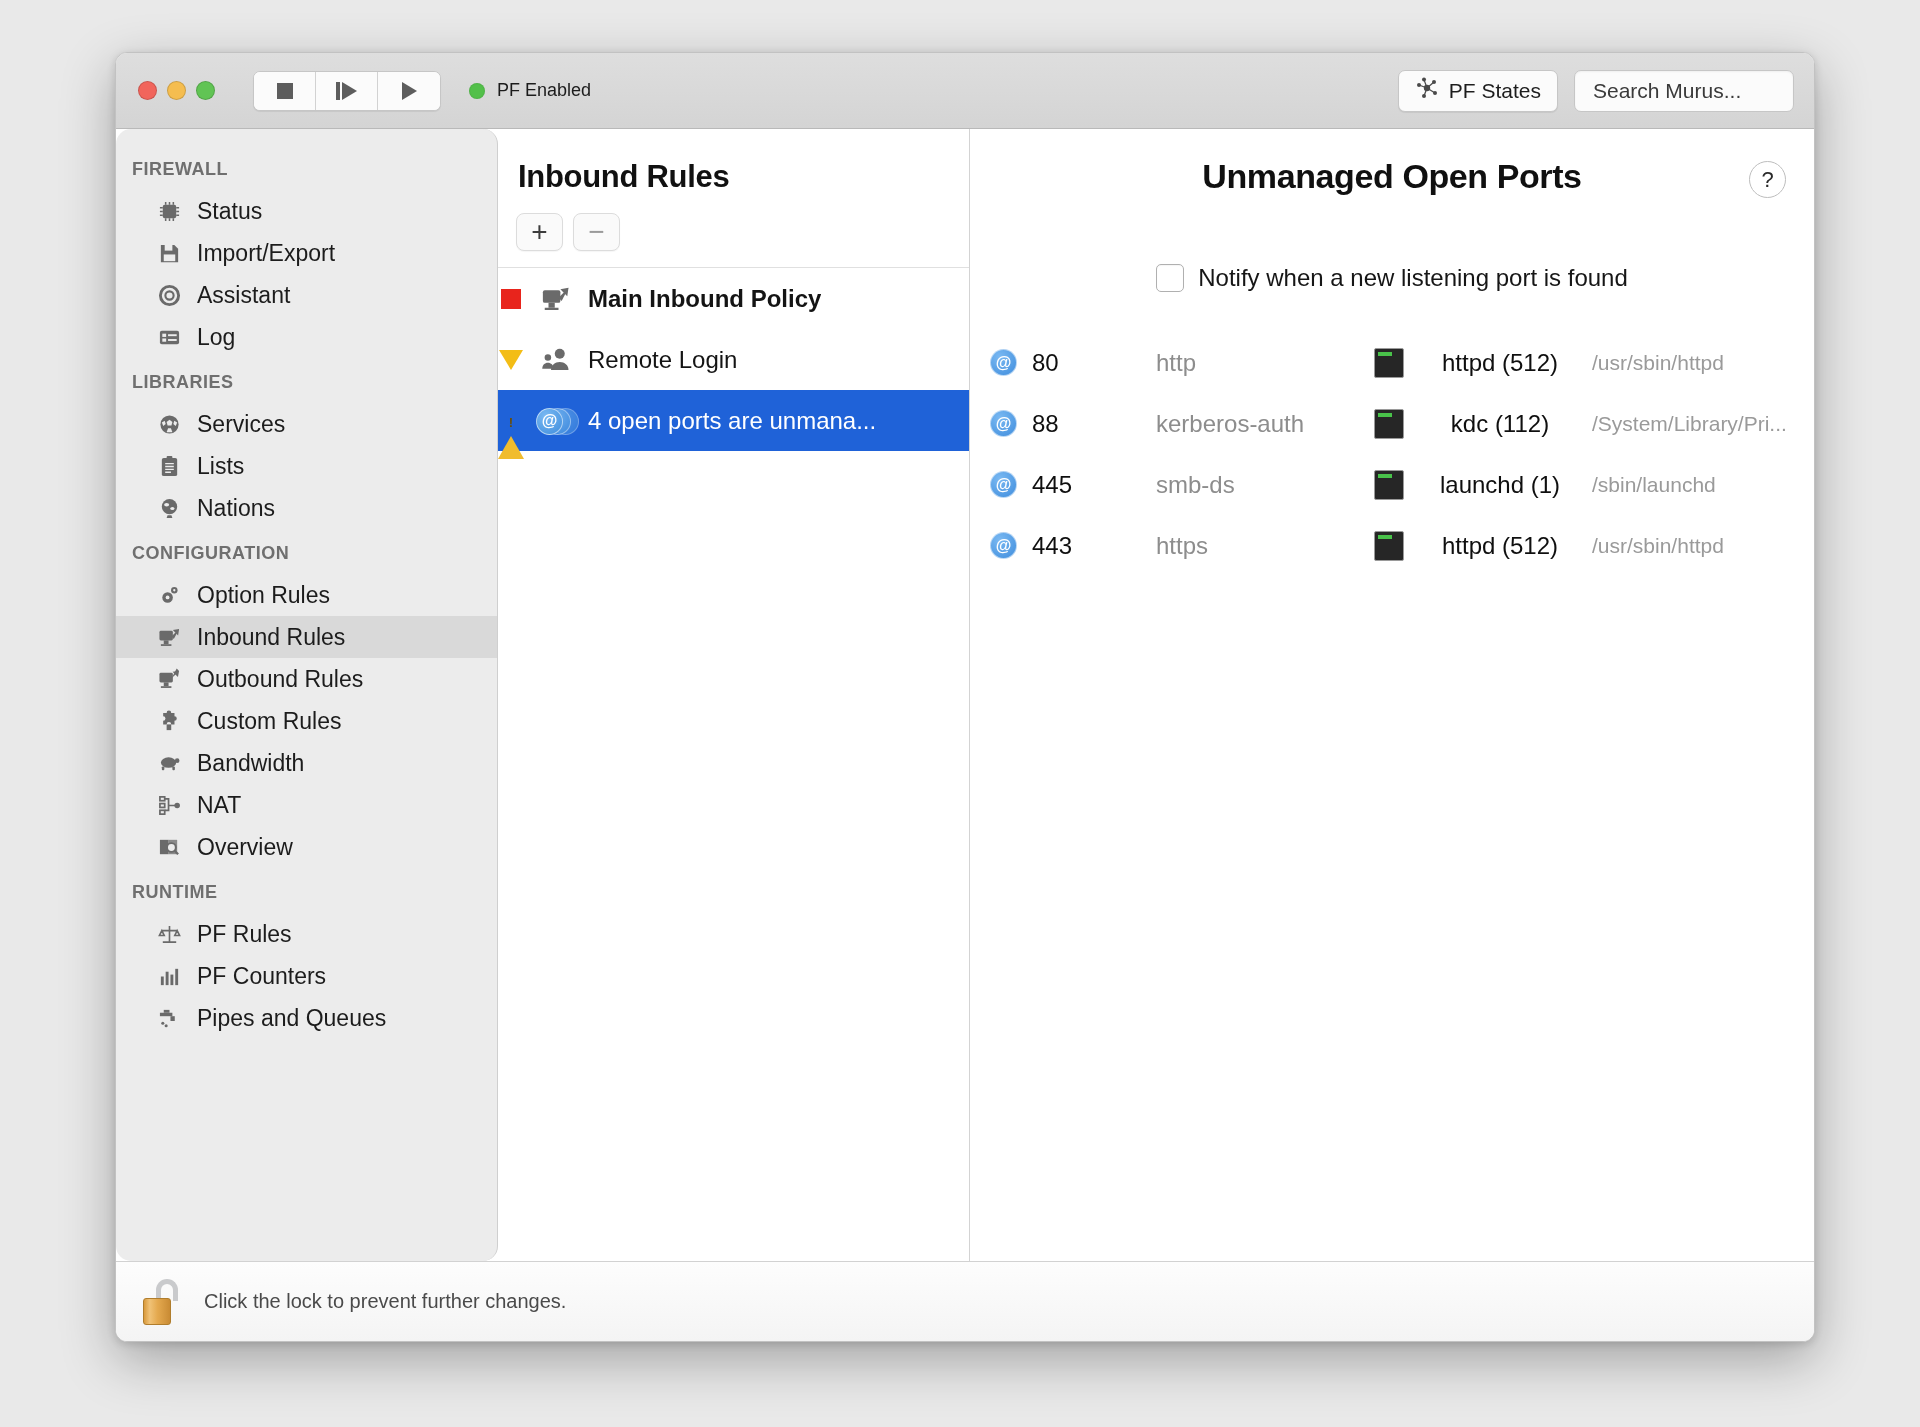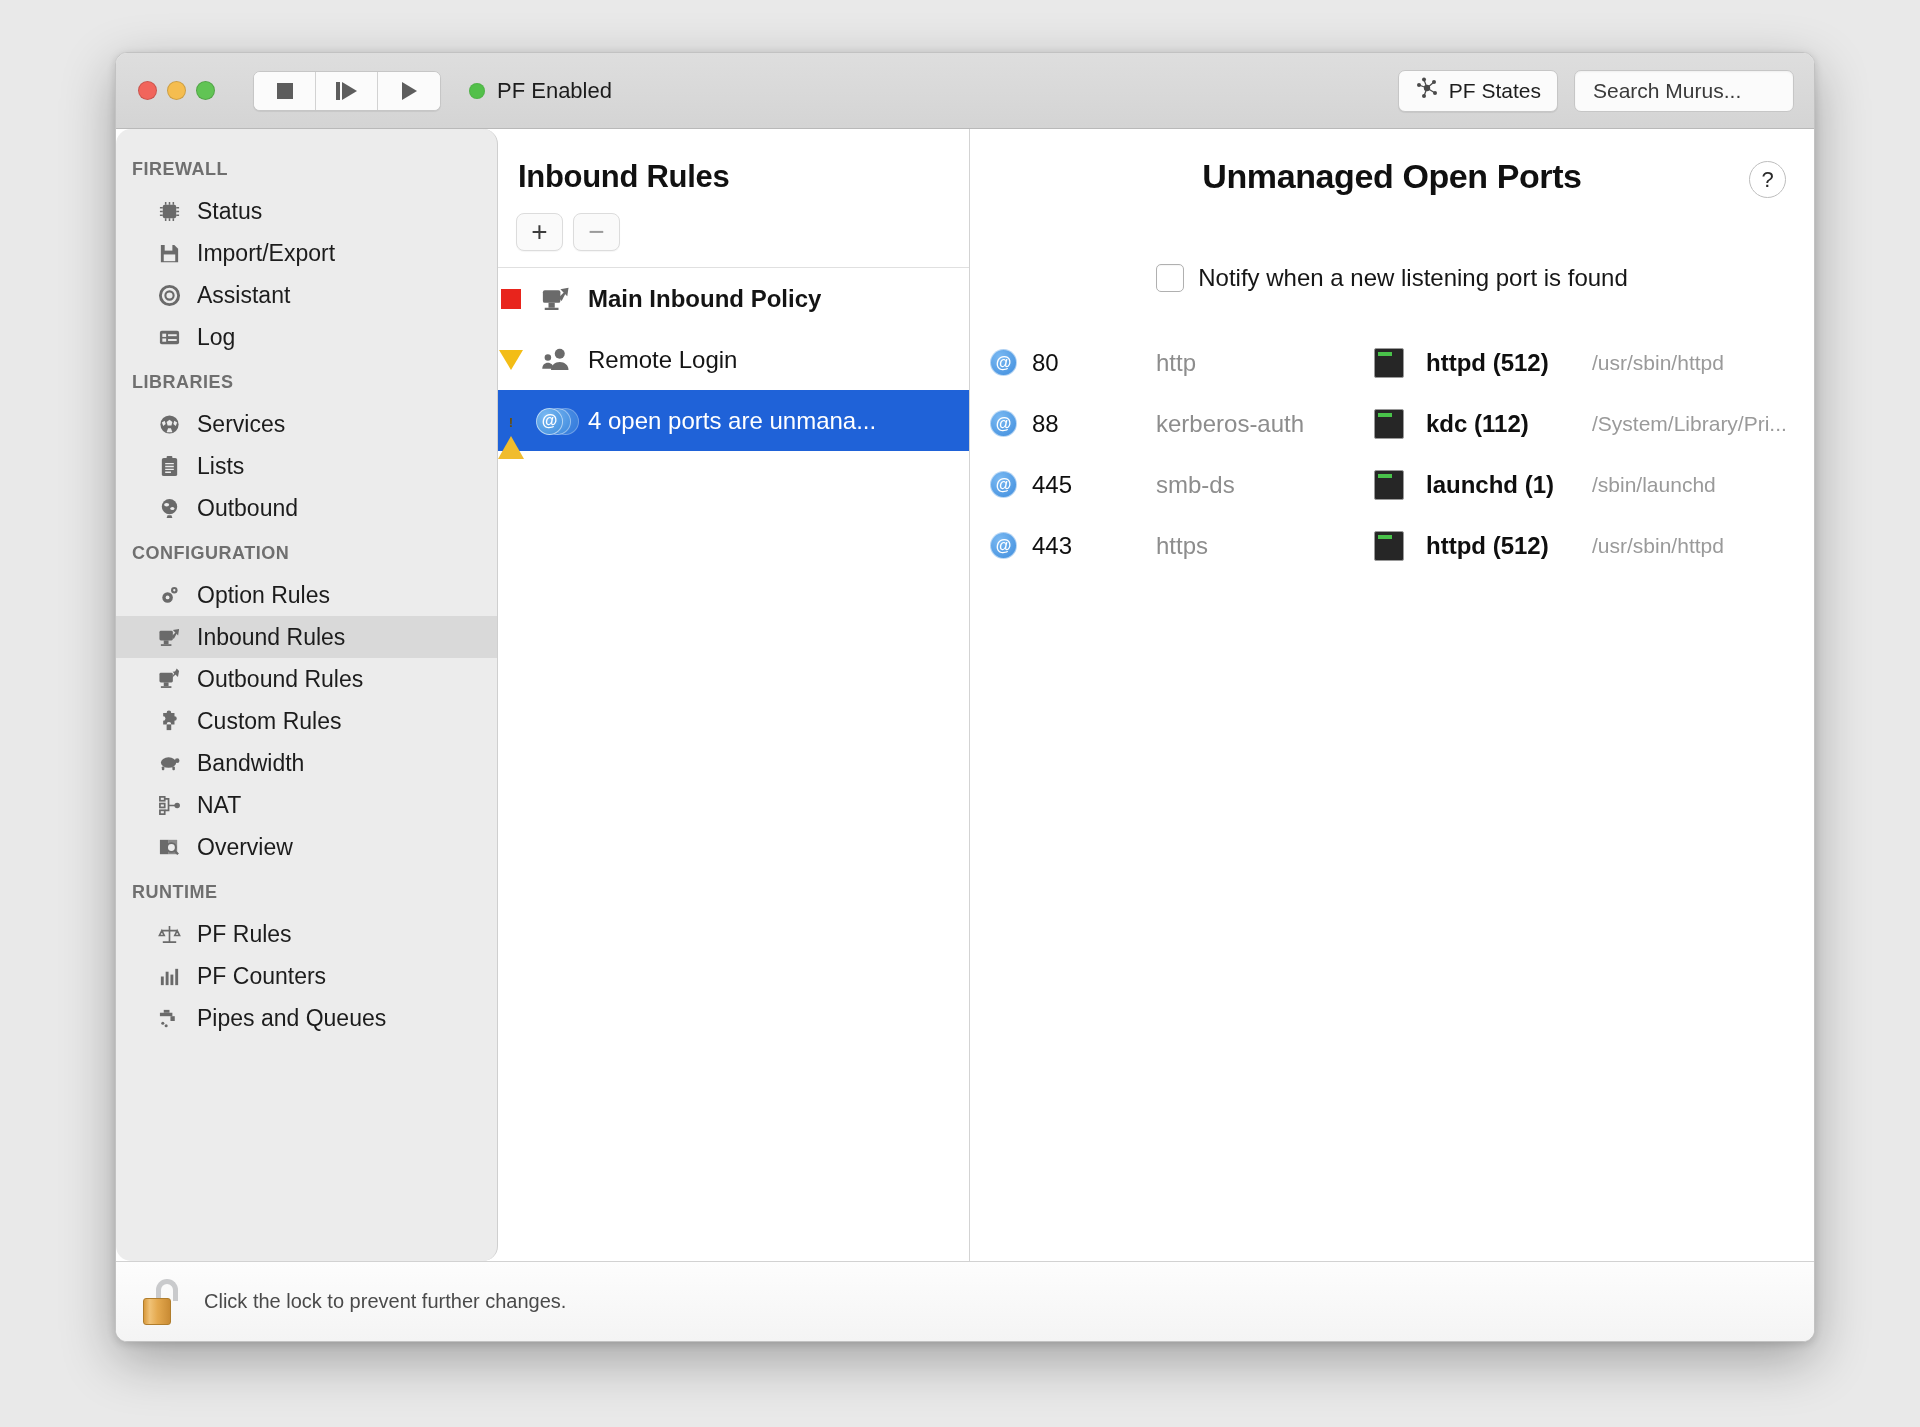--- a/index.html
+++ b/index.html
@@ -85,21 +85,21 @@
   .status-wrap {
     display: flex; align-items: center; gap: 12px;
     margin-left: 28px;
   }
   .status-dot {
     width: 16px; height: 16px; border-radius: 50%;
     background: #53c04a;
     box-shadow: inset 0 0 2px rgba(0,0,0,0.18);
   }
   .status-text {
-    font-size: 22px;
+    font-size: 18px;
     color: #1c1c1c;
   }
 
   .tb-right {
     margin-left: auto;
     display: flex;
     align-items: center;
     gap: 16px;
   }
   .tb-btn {
@@ -315,21 +315,21 @@
     border-radius: 2px;
     position: relative;
     overflow: hidden;
   }
   .term::after {
     content: "";
     position: absolute; left: 3px; top: 3px;
     width: 14px; height: 4px;
     background: #49c24a;
   }
-  .pc-proc { flex: 0 0 auto; font-weight: bold; color: #0f0f0f; min-width: 148px; }
+  .pc-proc { flex: 0 0 auto; font-weight: normal; color: #0f0f0f; min-width: 148px; text-align: center; }
   .pc-path { margin-left: 18px; color: #9a9a9a; font-size: 21px; white-space: nowrap; }
 
   
   .footer {
     height: 80px;
     flex: 0 0 80px;
     background: linear-gradient(180deg, #fdfdfd 0%, #f4f4f4 100%);
     border-top: 1px solid #d2d2d2;
     display: flex;
     align-items: center;
@@ -495,21 +495,21 @@
         <span class="sb-ico">
           <svg width="23" height="23" viewBox="0 0 24 24" fill="#6a6a6a">
               <circle cx="12" cy="10" r="8"></circle>
               <path d="M10 19h4l1 3h-6z"></path>
               <g fill="#ececec">
                 <ellipse cx="9" cy="8" rx="2.6" ry="1.8"></ellipse>
                 <ellipse cx="15" cy="12" rx="2.2" ry="1.6"></ellipse>
               </g>
             </svg>
         </span>
-        <span>Outbound</span>
+        <span>Nations</span>
       </div>
 
       <div class="sec-header">CONFIGURATION</div>
       <div class="sb-item">
         <span class="sb-ico">
           <svg width="23" height="23" viewBox="0 0 24 24" fill="#6a6a6a">
               <circle cx="10" cy="14" r="5.5"></circle>
               <circle cx="10" cy="14" r="2" fill="#ececec"></circle>
               <circle cx="17" cy="6.5" r="3.4"></circle>
               <circle cx="17" cy="6.5" r="1.2" fill="#ececec"></circle>

